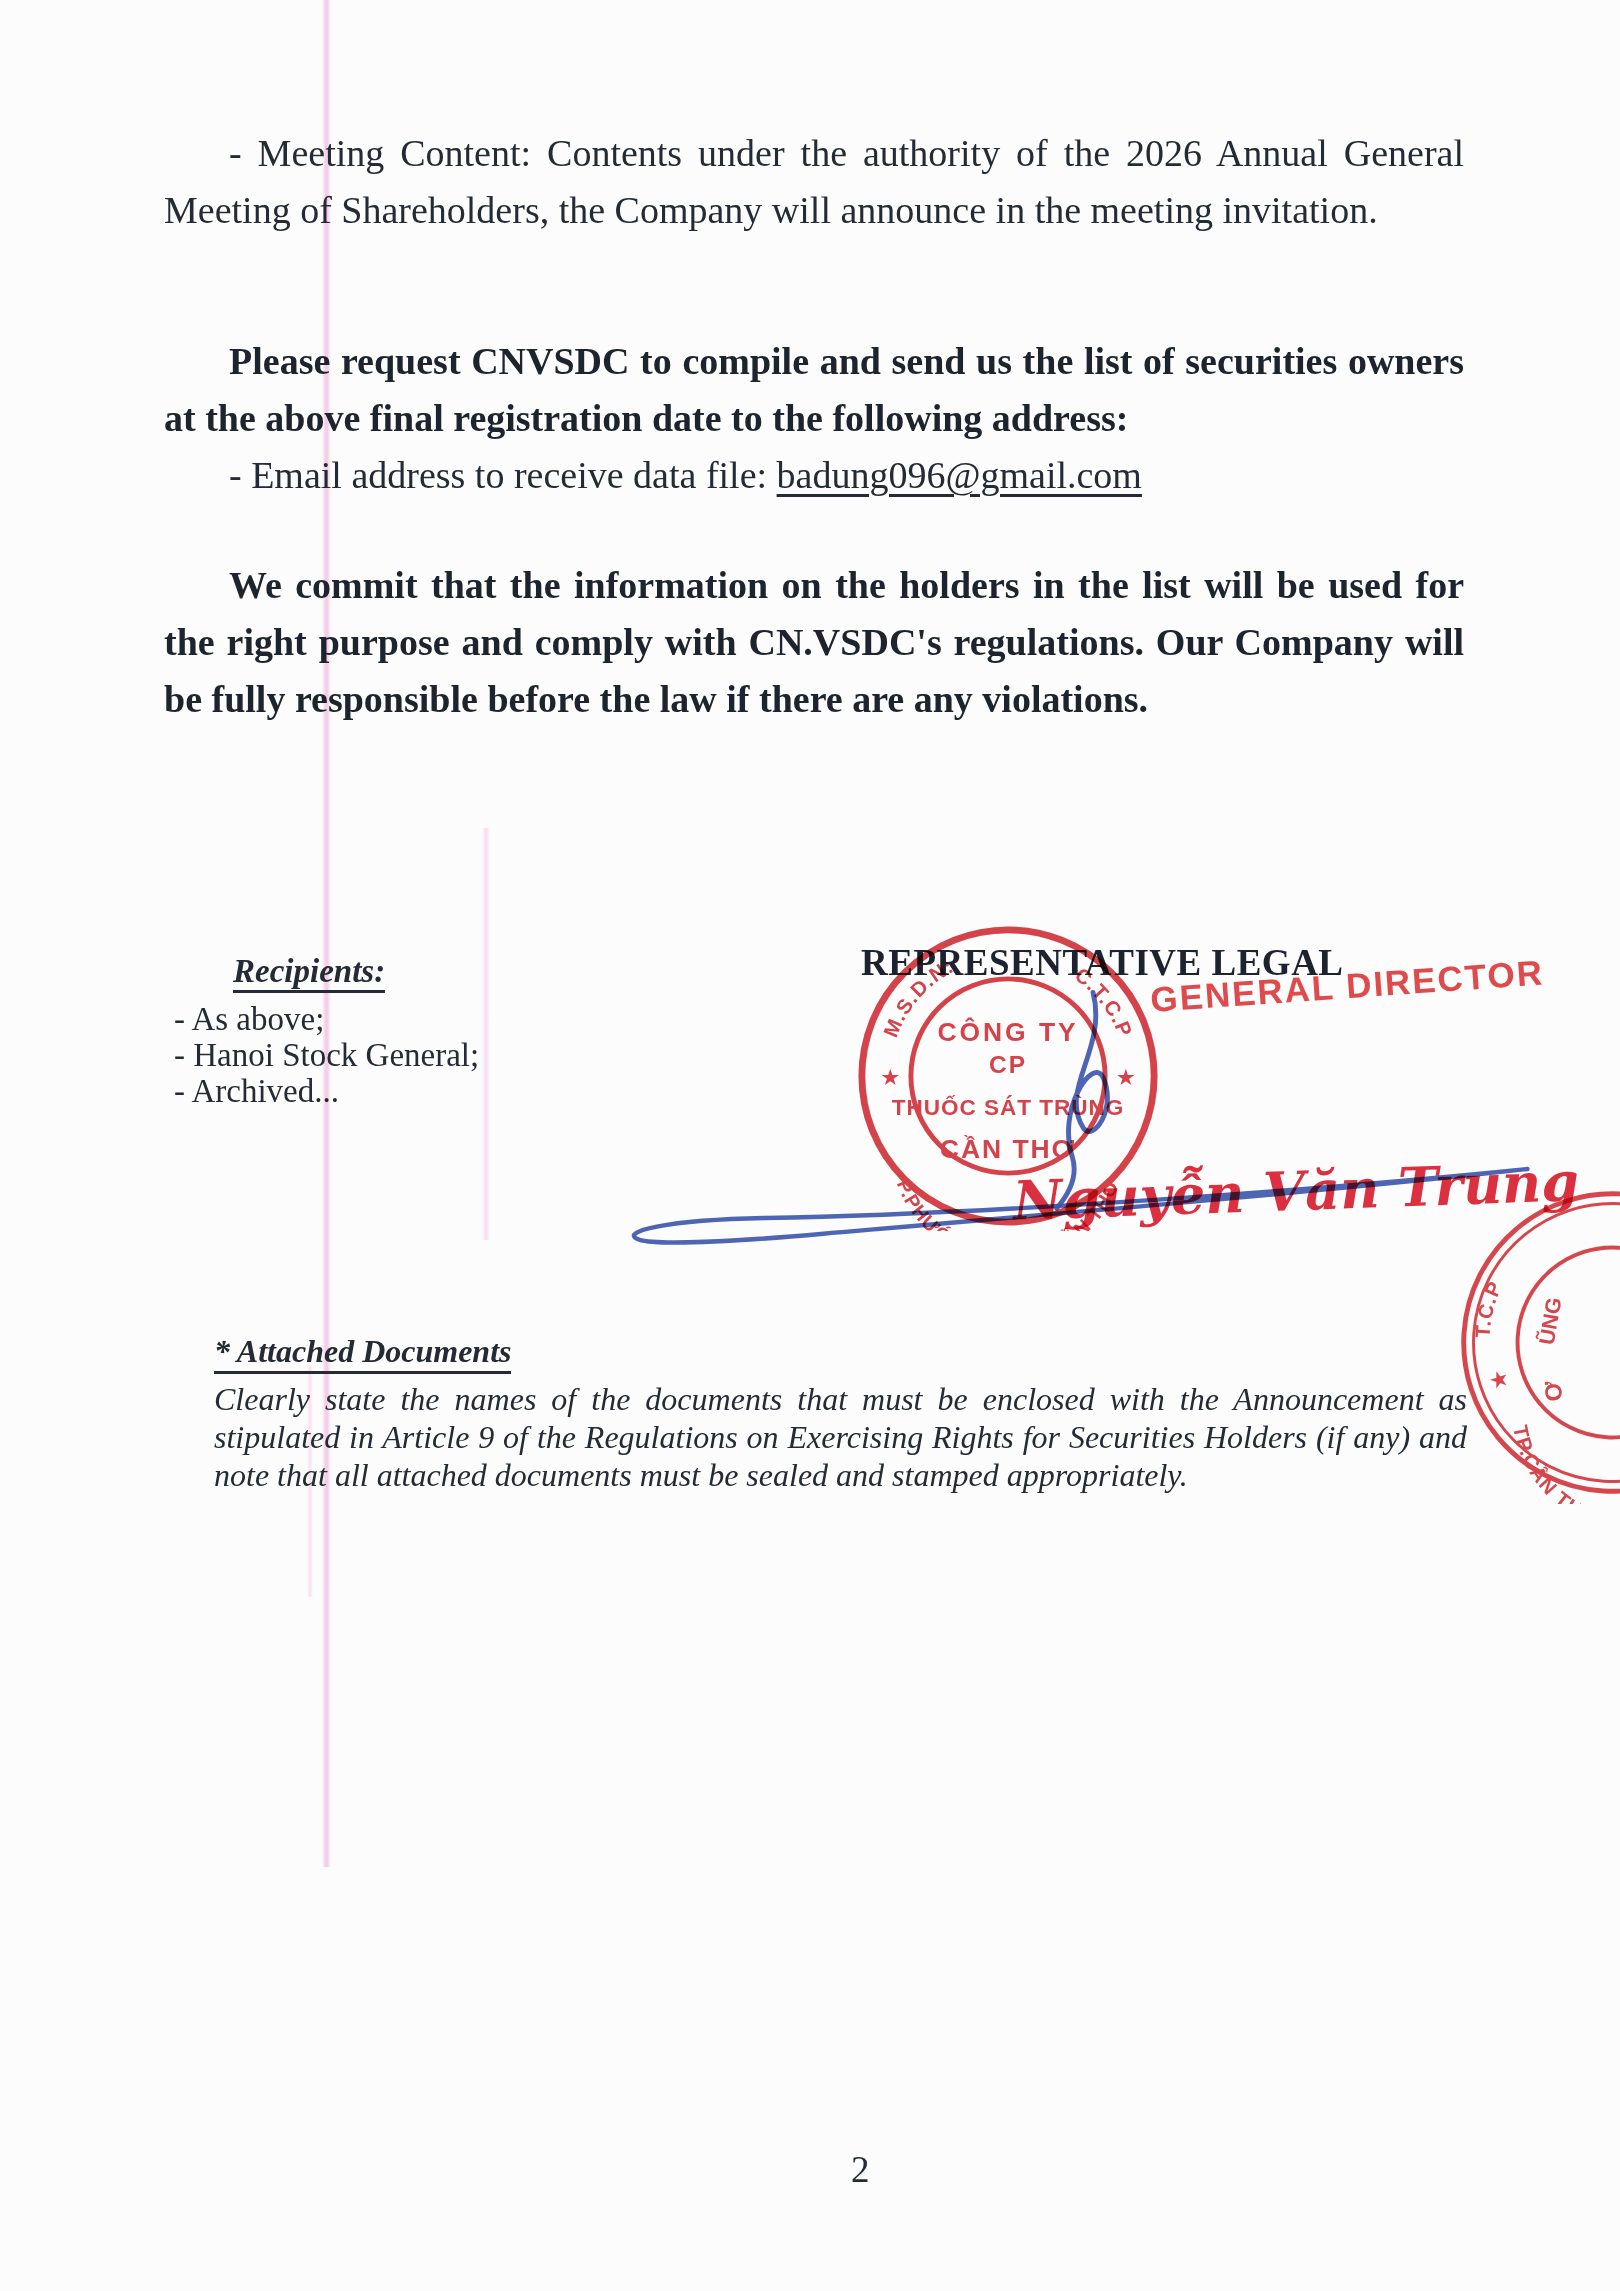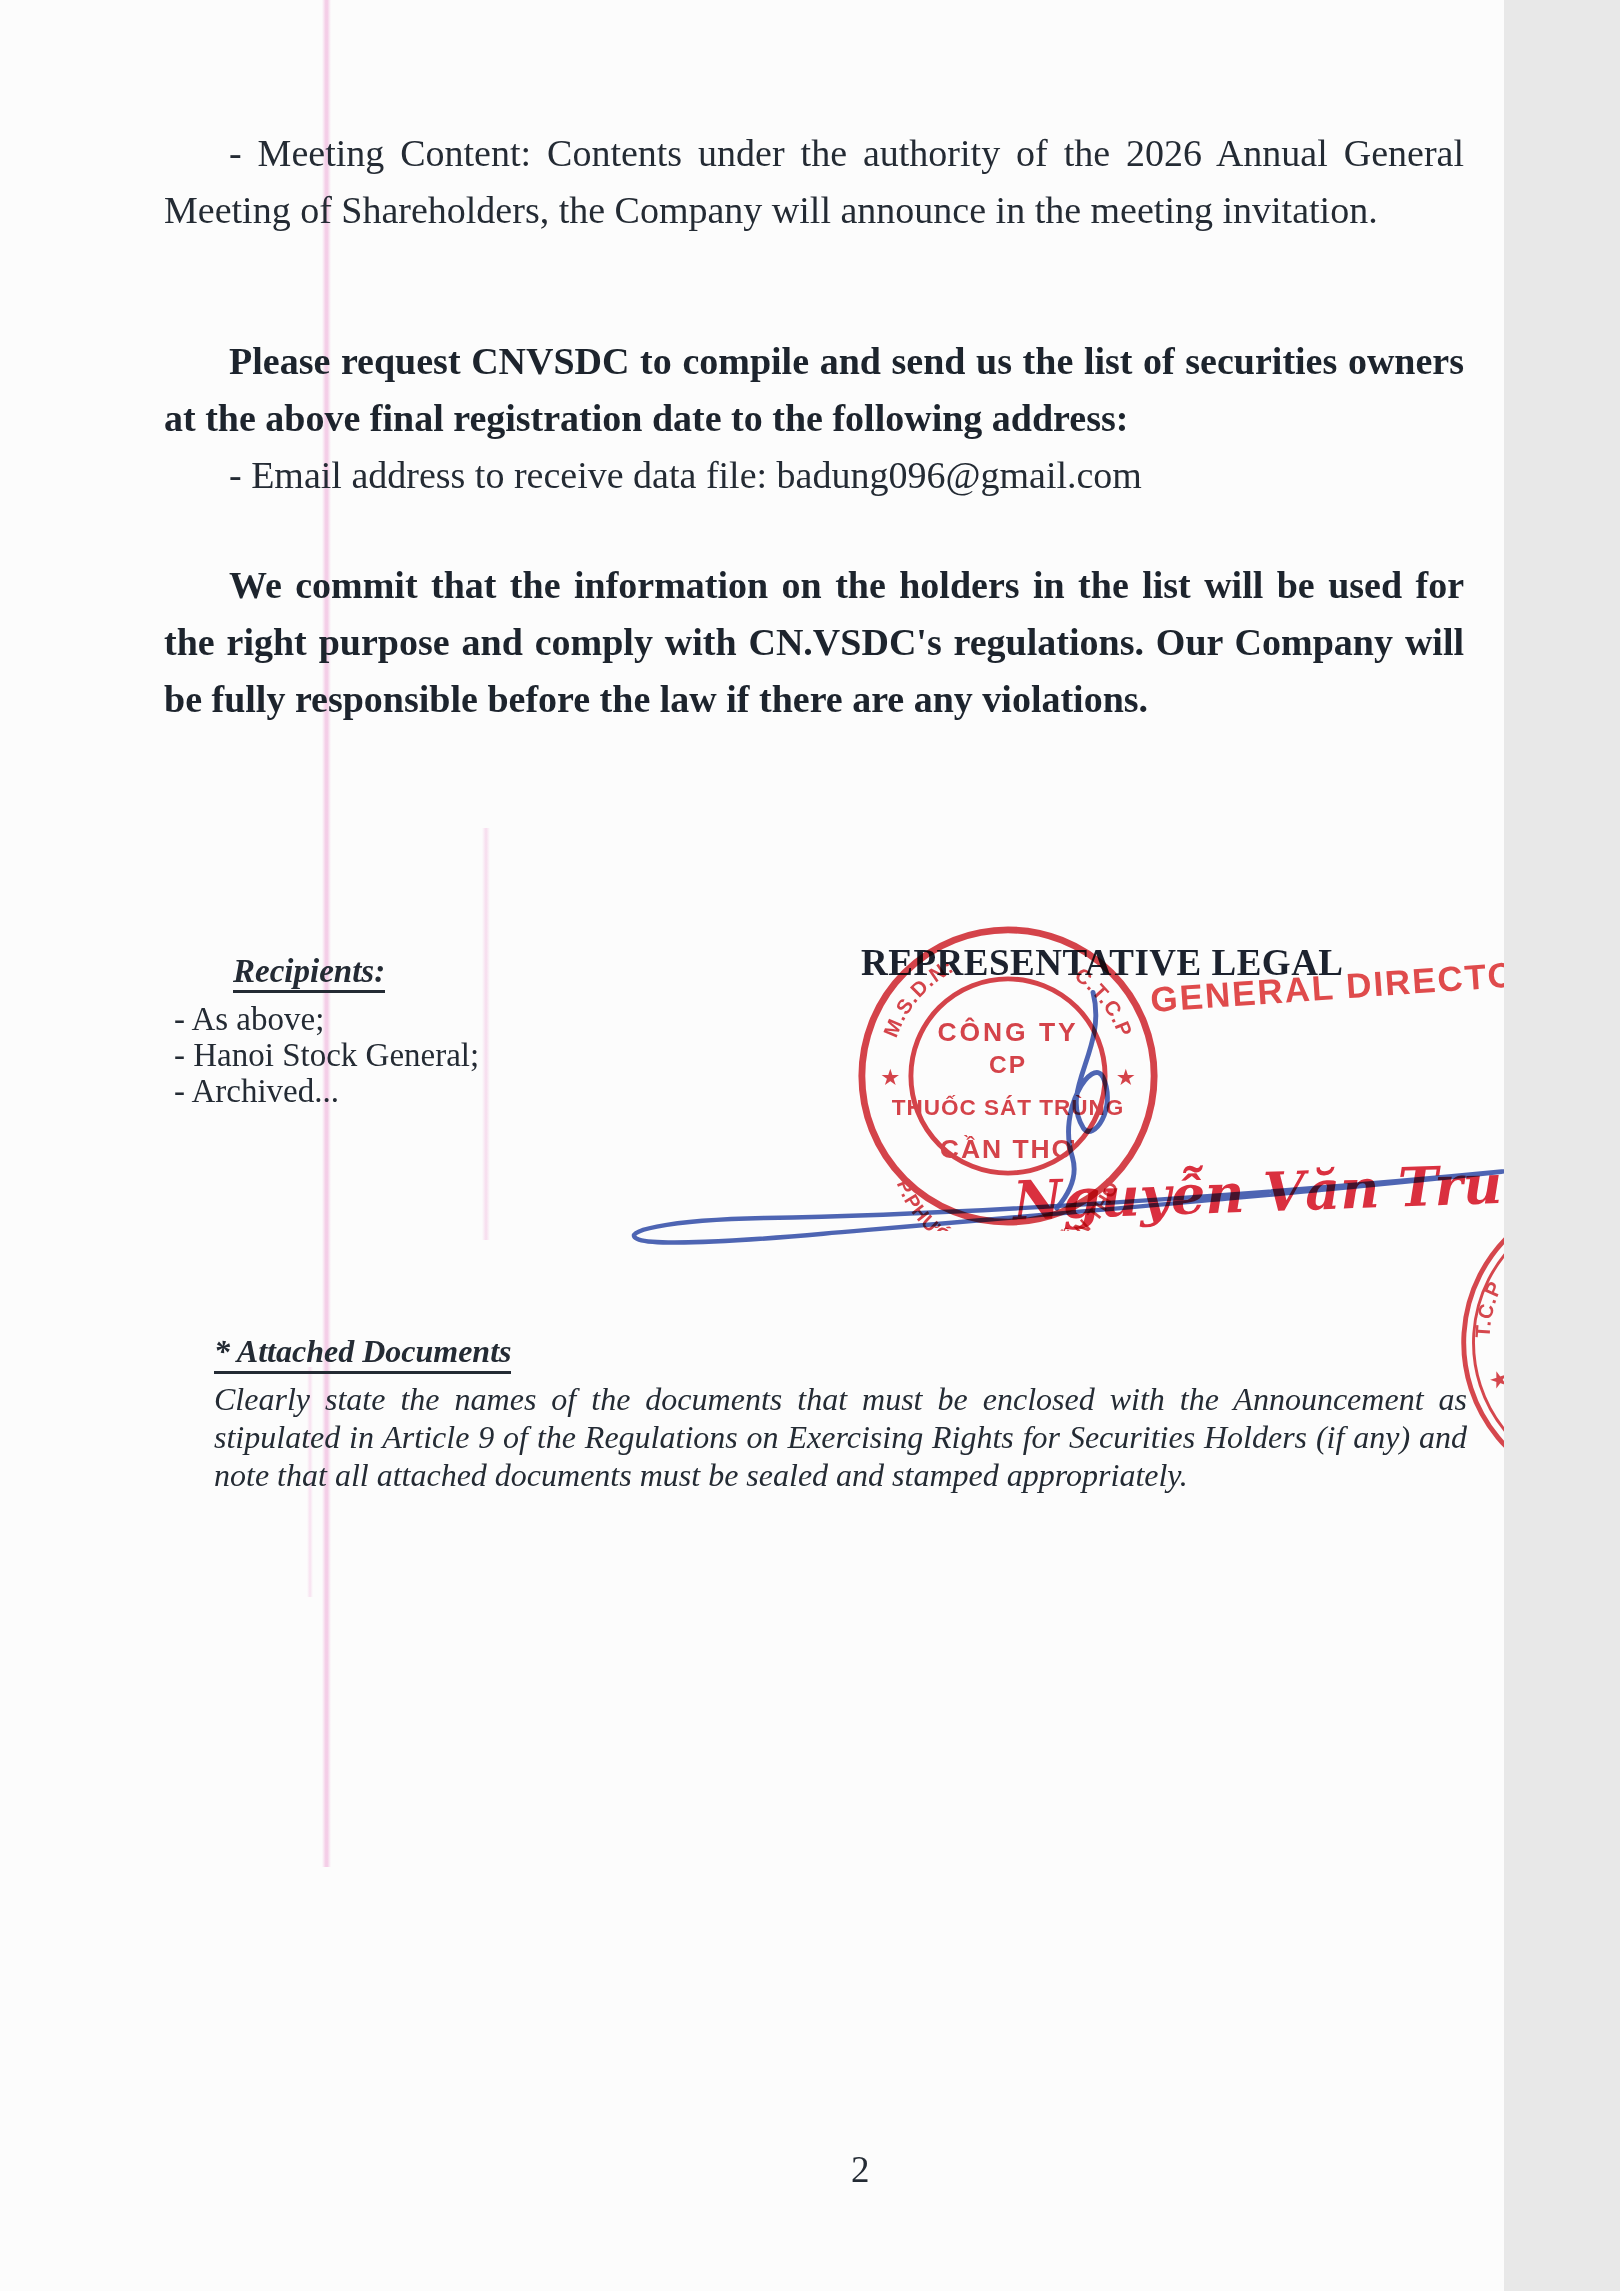--- a/index.html
+++ b/index.html
@@ -1,37 +1,37 @@
 <!DOCTYPE html>
 <html><head>
 <meta charset="utf-8">
 <style>
   html,body { margin:0; padding:0; background:#e8e8e8; }
   .page {
-    position:relative; width:1504px; height:2292px;
+    position:relative; width:1620px; height:2292px;
     background:#fcfcfc; overflow:hidden;
     font-family:"Liberation Serif", serif;
     color:#242b34;
   }
   
   .scanline { position:absolute; top:0; pointer-events:none; }
   .scanline.s1 { left:322px; width:8.8px; height:1867px;
     background:linear-gradient(to right, rgba(244,196,226,0), rgba(238,168,214,.55) 40%, rgba(238,168,214,.55) 60%, rgba(244,196,226,0)); }
   .scanline.s2 { left:482px; top:828px; width:7.8px; height:412px;
     background:linear-gradient(to right, rgba(244,196,226,0), rgba(240,180,220,.45) 50%, rgba(244,196,226,0)); }
   .scanline.s3 { left:307px; top:1367px; width:5.9px; height:230px;
     background:linear-gradient(to right, rgba(244,196,226,0), rgba(240,180,220,.38) 50%, rgba(244,196,226,0)); }
 
   .body-text { position:absolute; left:164px; top:125px; width:1300px;
     font-size:38px; line-height:57px; text-align:justify; }
   .para { margin:0; text-indent:65px; }
   .para.b { font-weight:bold; color:#1d242d; }
   .gap-lg { margin-top:94px; }
   .gap-md { margin-top:53px; }
-  .email-link { text-decoration-thickness:2.9px; text-underline-offset:5.9px; }
+  .email-link { text-decoration:underline; text-decoration-thickness:2.9px; text-underline-offset:5.9px; }
 
   .recipients { position:absolute; left:174px; top:953px; font-size:33px; line-height:36px; }
   .recipients-heading { display:inline-block; margin-left:59px; margin-bottom:7.8px;
     font-weight:bold; font-style:italic; border-bottom:3.9px solid #242b34; padding-bottom:1px; }
   .recipient-item { white-space:nowrap; }
 
   .legal-title { position:absolute; left:861px; top:941px; font-size:37px; font-weight:bold;
     color:#1c222e; letter-spacing:0.5px; z-index:1; white-space:nowrap; }
   .director-title { position:absolute; left:1149px; top:980px; font-size:35px; font-weight:bold;
     font-family:"Liberation Sans", sans-serif; color:#e03c3e; letter-spacing:2px;

